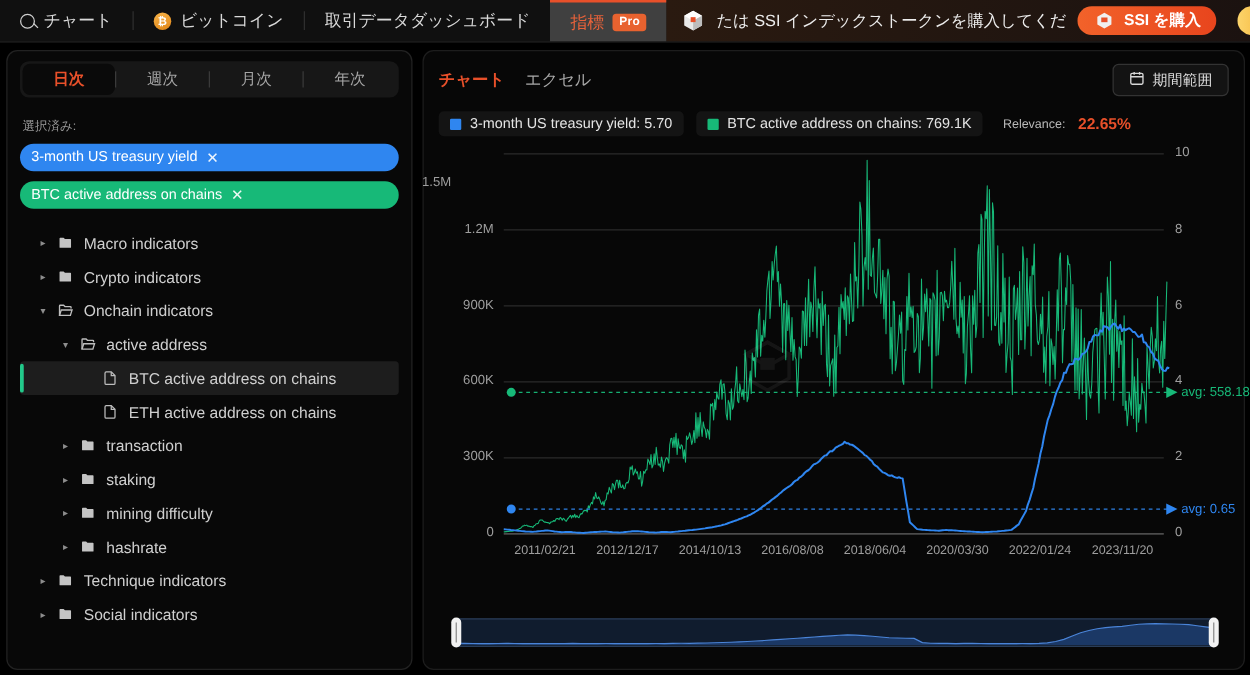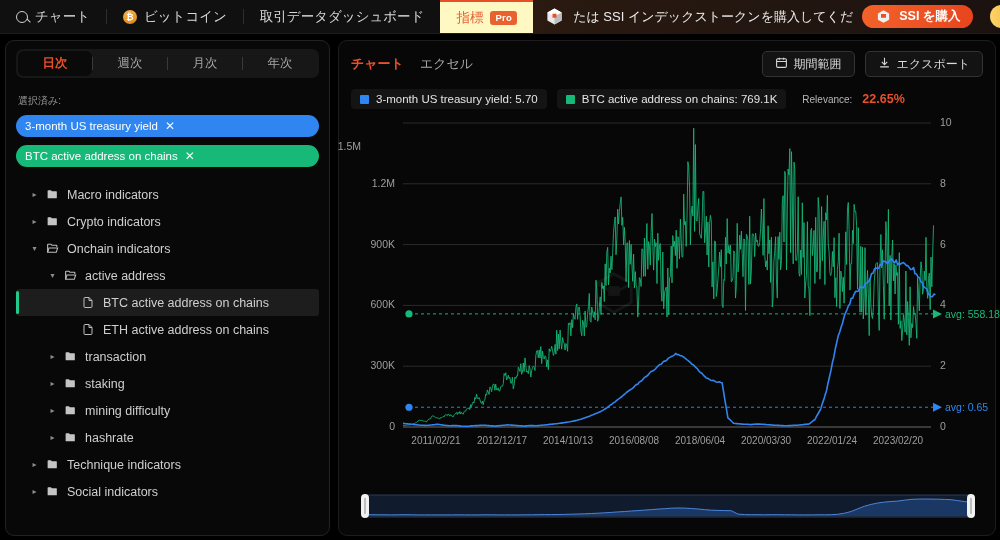--- a/index.html
+++ b/index.html
@@ -32,21 +32,21 @@
     content: ""; position: absolute; width: 5px; height: 1.4px;
     background: #cfcfcf; right: -4px; bottom: 0px; transform: rotate(45deg);
   }
   .btc-coin {
     width: 14px; height: 14px; border-radius: 50%;
     background: linear-gradient(160deg,#f8b44a,#e08516);
     color: #fff; font-size: 9px; font-weight: bold;
     display: flex; align-items: center; justify-content: center;
   }
   .tb-active {
-    background: #fef9c3; color: #e8623a;
+    background: #404040; color: #e8623a;
     border-top: 2.5px solid #e8502a;
   }
   .pro-badge {
     background: #e8622f; color: #fff; font-size: 9.5px;
     padding: 1.5px 5px; border-radius: 3px; font-weight: bold;
     letter-spacing: .3px;
   }
   .promo {
     flex: 1; display: flex; align-items: center; gap: 9px;
     padding: 0 12px;
@@ -354,28 +354,20 @@
     </div>
     <div class="rp-actions">
       <button class="abtn">
         <span>
           <svg width="13" height="13" viewBox="0 0 24 24" fill="none" stroke="#d8d8d8" stroke-width="2">
             <rect x="3" y="5" width="18" height="16" rx="2"></rect>
               <path d="M3 10h18M8 3v4M16 3v4"></path>
           </svg>
         </span>
         <span>期間範囲</span>
-      </button>
-      <button class="abtn">
-        <span>
-          <svg width="13" height="13" viewBox="0 0 24 24" fill="none" stroke="#d8d8d8" stroke-width="2">
-            <path d="M12 3v12M7 11l5 5 5-5M4 20h16"></path>
-          </svg>
-        </span>
-        <span>エクスポート</span>
       </button>
     </div>
   </div>
 
 
   <div class="legend">
     <div class="lg-item">
       <span class="lg-sq" style="background:#2f86f0"></span>
       <span>3-month US treasury yield: 5.70</span>
     </div>
@@ -424,21 +416,21 @@
       <div class="ylab ylab-r" style="left: 589px; top: 61.8px;">8</div>
       <div class="ylab" style="right: 624px; top: 1px; margin-top: 24px;">1.5M</div>
       <div class="ylab ylab-r" style="left: 589px; top: 1px;">10</div>
       <div class="xlab" style="left: 85px; top: 320px; text-align: center;">2011/02/21</div>
       <div class="xlab" style="left: 151px; top: 320px;">2012/12/17</div>
       <div class="xlab" style="left: 217px; top: 320px;">2014/10/13</div>
       <div class="xlab" style="left: 283px; top: 320px;">2016/08/08</div>
       <div class="xlab" style="left: 349px; top: 320px;">2018/06/04</div>
       <div class="xlab" style="left: 415px; top: 320px;">2020/03/30</div>
       <div class="xlab" style="left: 481px; top: 320px;">2022/01/24</div>
-      <div class="xlab" style="left: 547px; top: 320px;">2023/02/20</div>
+      <div class="xlab" style="left: 547px; top: 320px;">2023/11/20</div>
       <div class="avg-tag" style="left: 594px; top: 192.876px; color: rgb(23, 185, 120);">avg: 558.18K</div>
       <div class="avg-tag" style="left: 594px; top: 286.24px; color: rgb(47, 134, 240);">avg: 0.65</div>
     </div>
 
   <svg id="range-slider" width="634" height="30" style="position:absolute;left:12px;top:452px">
       <rect x="14" y="2" width="606" height="22" fill="#101c2e" stroke="#2a3d58" stroke-width="1" rx="2"></rect>
       <polygon points="14,23 14.0,21.6 20.7,21.7 27.3,21.8 34.0,21.8 40.6,21.9 47.3,21.8 54.0,21.7 60.6,21.8 67.3,21.9 73.9,21.9 80.6,21.9 87.3,21.9 93.9,21.9 100.6,21.9 107.2,21.8 113.9,21.9 120.5,21.9 127.2,21.9 133.9,21.8 140.5,21.8 147.2,21.9 153.8,21.9 160.5,21.9 167.2,21.9 173.8,21.8 180.5,21.8 187.1,21.7 193.8,21.6 200.5,21.6 207.1,21.5 213.8,21.4 220.4,21.2 227.1,21.0 233.8,20.8 240.4,20.5 247.1,20.2 253.7,19.8 260.4,19.4 267.1,18.9 273.7,18.5 280.4,18.0 287.0,17.6 293.7,17.1 300.4,16.6 307.0,16.1 313.7,15.7 320.3,15.2 327.0,15.0 333.6,15.1 340.3,15.5 347.0,16.0 353.6,16.6 360.3,17.2 366.9,17.4 373.6,17.6 380.3,17.7 386.9,21.1 393.6,21.6 400.2,21.7 406.9,21.7 413.6,21.8 420.2,21.7 426.9,21.7 433.5,21.8 440.2,21.8 446.9,21.9 453.5,21.9 460.2,21.9 466.8,21.8 473.5,21.8 480.2,21.7 486.8,21.3 493.5,20.2 500.1,18.5 506.8,15.8 513.5,13.2 520.1,11.4 526.8,10.0 533.4,9.1 540.1,8.5 546.7,8.1 553.4,7.2 560.1,6.4 566.7,6.1 573.4,6.0 580.0,6.1 586.7,6.2 593.4,6.4 600.0,6.7 606.7,7.6 613.3,8.5 620.0,9.3 620,23" fill="#1d3d6e" opacity="0.85"></polygon>
       <polyline points="14.0,21.6 20.7,21.7 27.3,21.8 34.0,21.8 40.6,21.9 47.3,21.8 54.0,21.7 60.6,21.8 67.3,21.9 73.9,21.9 80.6,21.9 87.3,21.9 93.9,21.9 100.6,21.9 107.2,21.8 113.9,21.9 120.5,21.9 127.2,21.9 133.9,21.8 140.5,21.8 147.2,21.9 153.8,21.9 160.5,21.9 167.2,21.9 173.8,21.8 180.5,21.8 187.1,21.7 193.8,21.6 200.5,21.6 207.1,21.5 213.8,21.4 220.4,21.2 227.1,21.0 233.8,20.8 240.4,20.5 247.1,20.2 253.7,19.8 260.4,19.4 267.1,18.9 273.7,18.5 280.4,18.0 287.0,17.6 293.7,17.1 300.4,16.6 307.0,16.1 313.7,15.7 320.3,15.2 327.0,15.0 333.6,15.1 340.3,15.5 347.0,16.0 353.6,16.6 360.3,17.2 366.9,17.4 373.6,17.6 380.3,17.7 386.9,21.1 393.6,21.6 400.2,21.7 406.9,21.7 413.6,21.8 420.2,21.7 426.9,21.7 433.5,21.8 440.2,21.8 446.9,21.9 453.5,21.9 460.2,21.9 466.8,21.8 473.5,21.8 480.2,21.7 486.8,21.3 493.5,20.2 500.1,18.5 506.8,15.8 513.5,13.2 520.1,11.4 526.8,10.0 533.4,9.1 540.1,8.5 546.7,8.1 553.4,7.2 560.1,6.4 566.7,6.1 573.4,6.0 580.0,6.1 586.7,6.2 593.4,6.4 600.0,6.7 606.7,7.6 613.3,8.5 620.0,9.3" fill="none" stroke="#4a84d8" stroke-width="1"></polyline>
       <rect x="10" y="1" width="8" height="24" rx="4" fill="#f2f2f2"></rect>
       <line x1="14" y1="5" x2="14" y2="21" stroke="#8a8a8a" stroke-width="1"></line>

